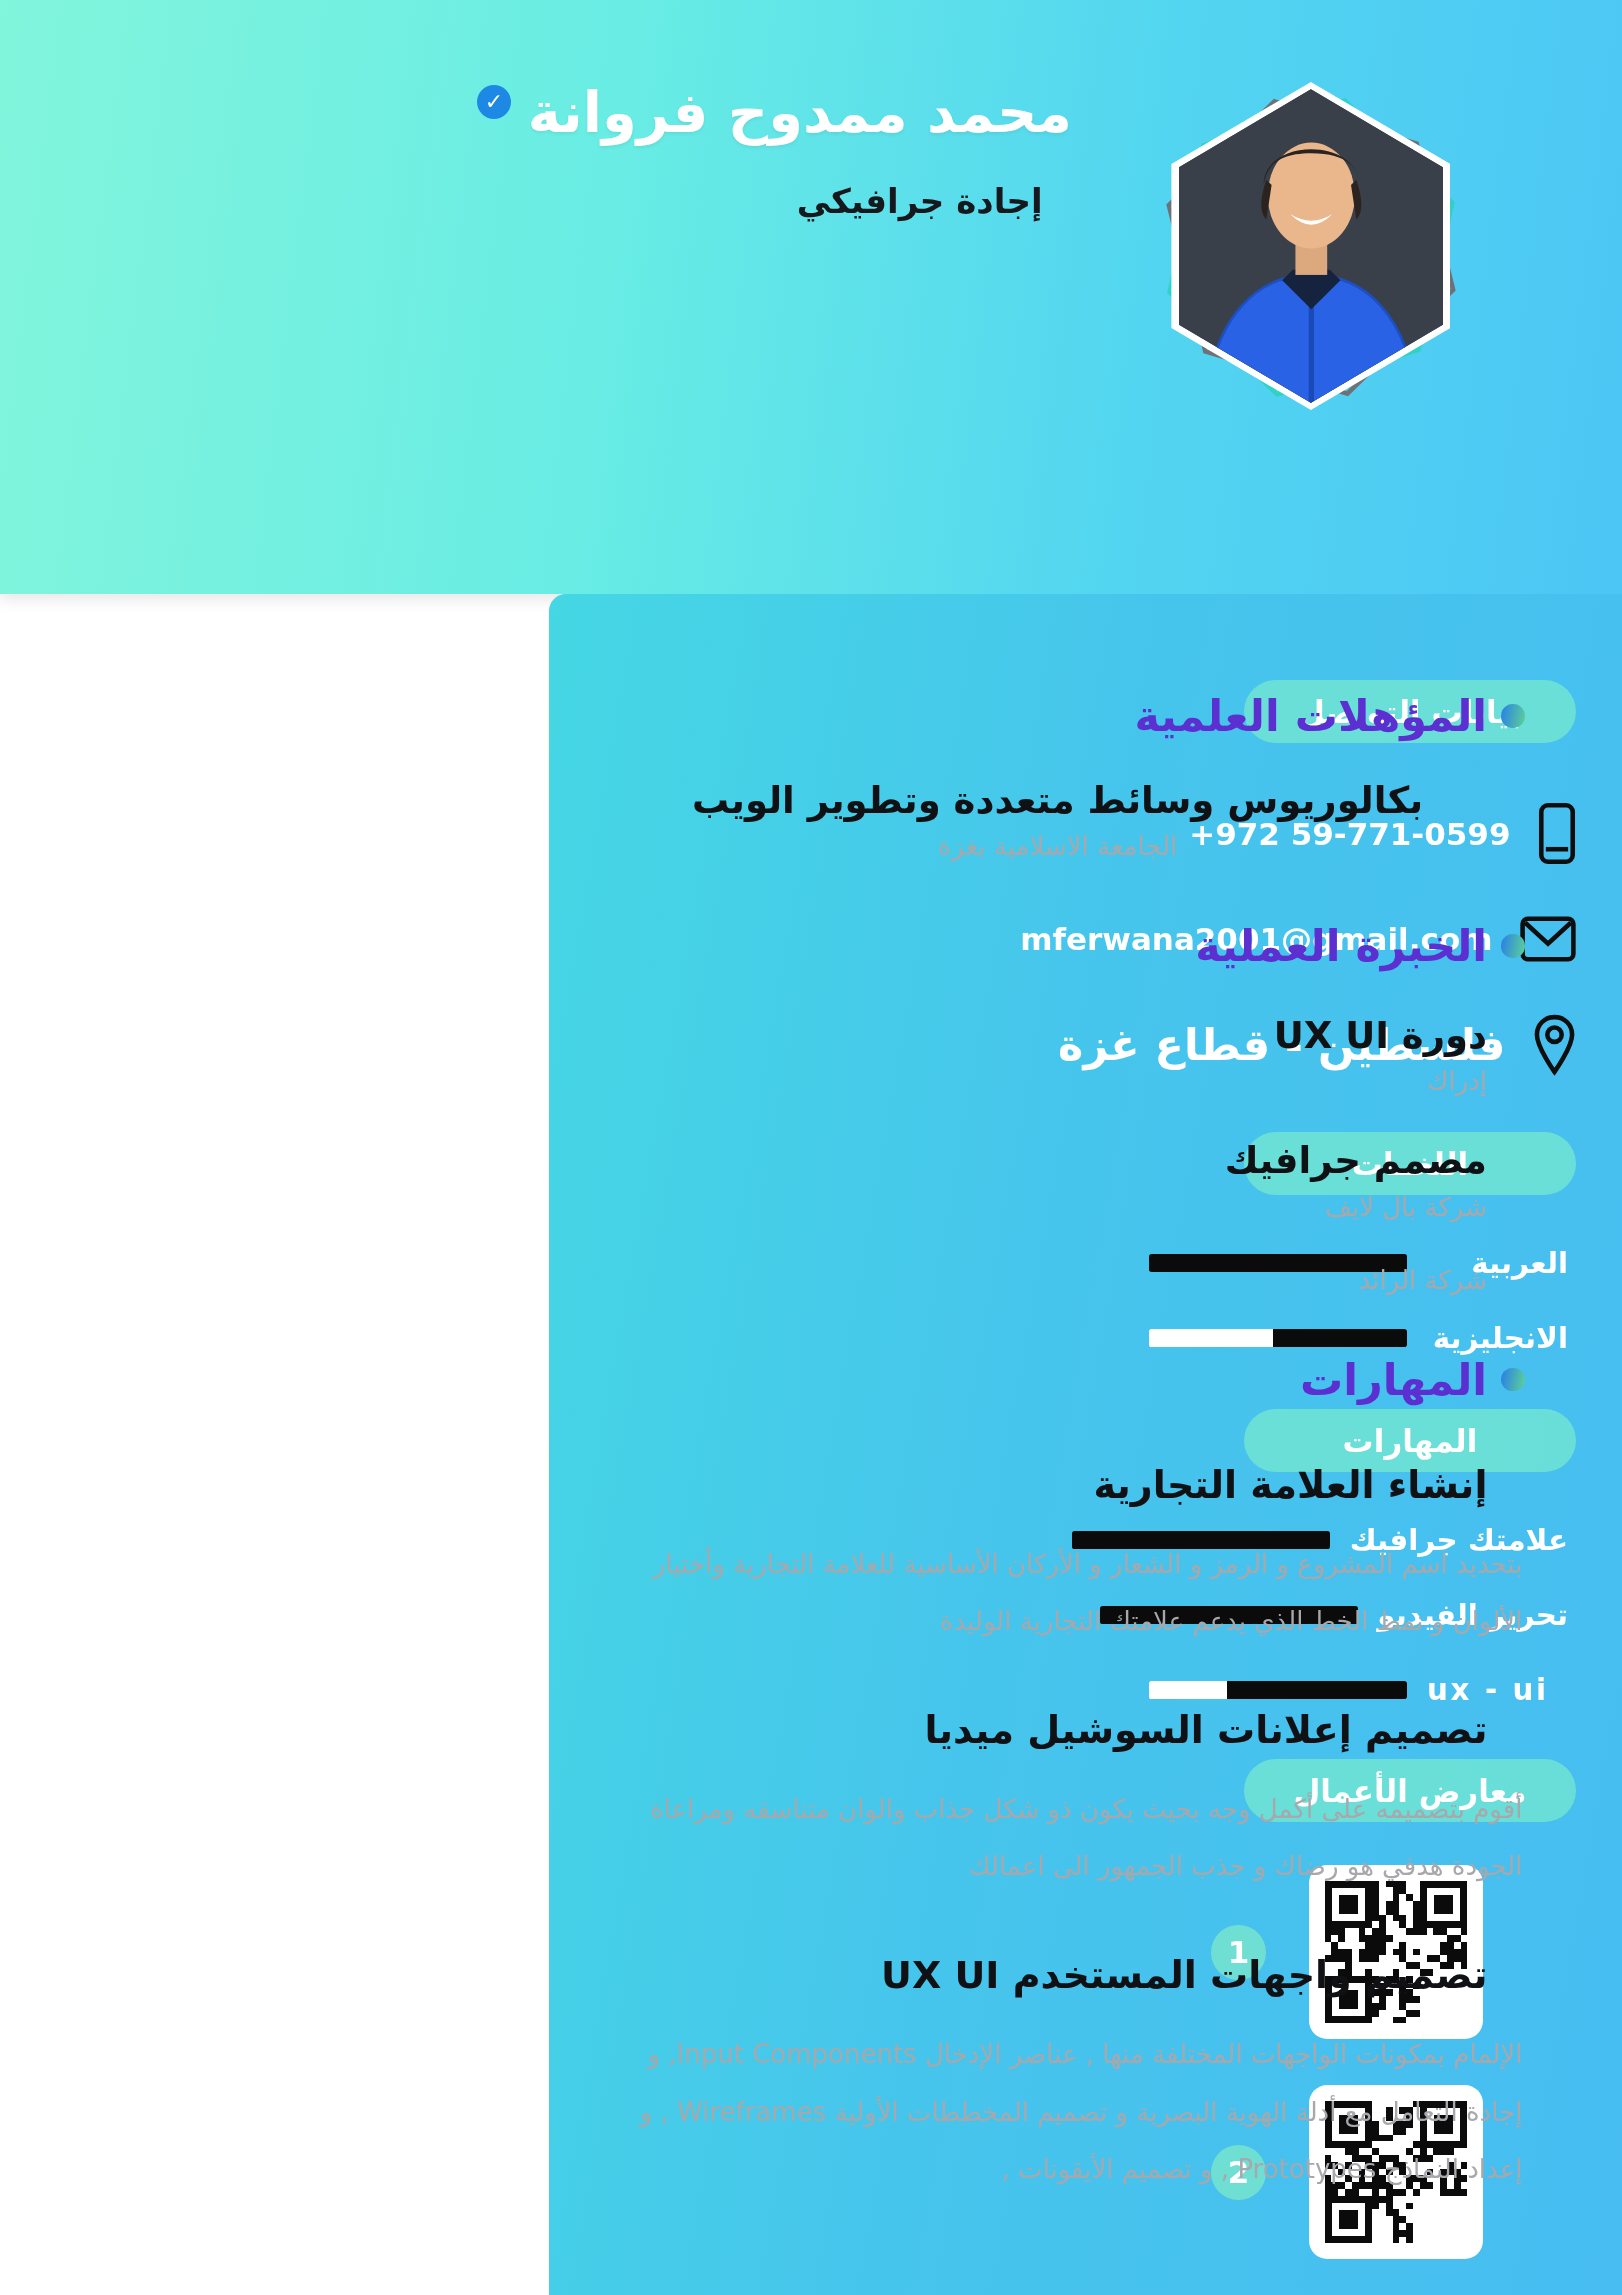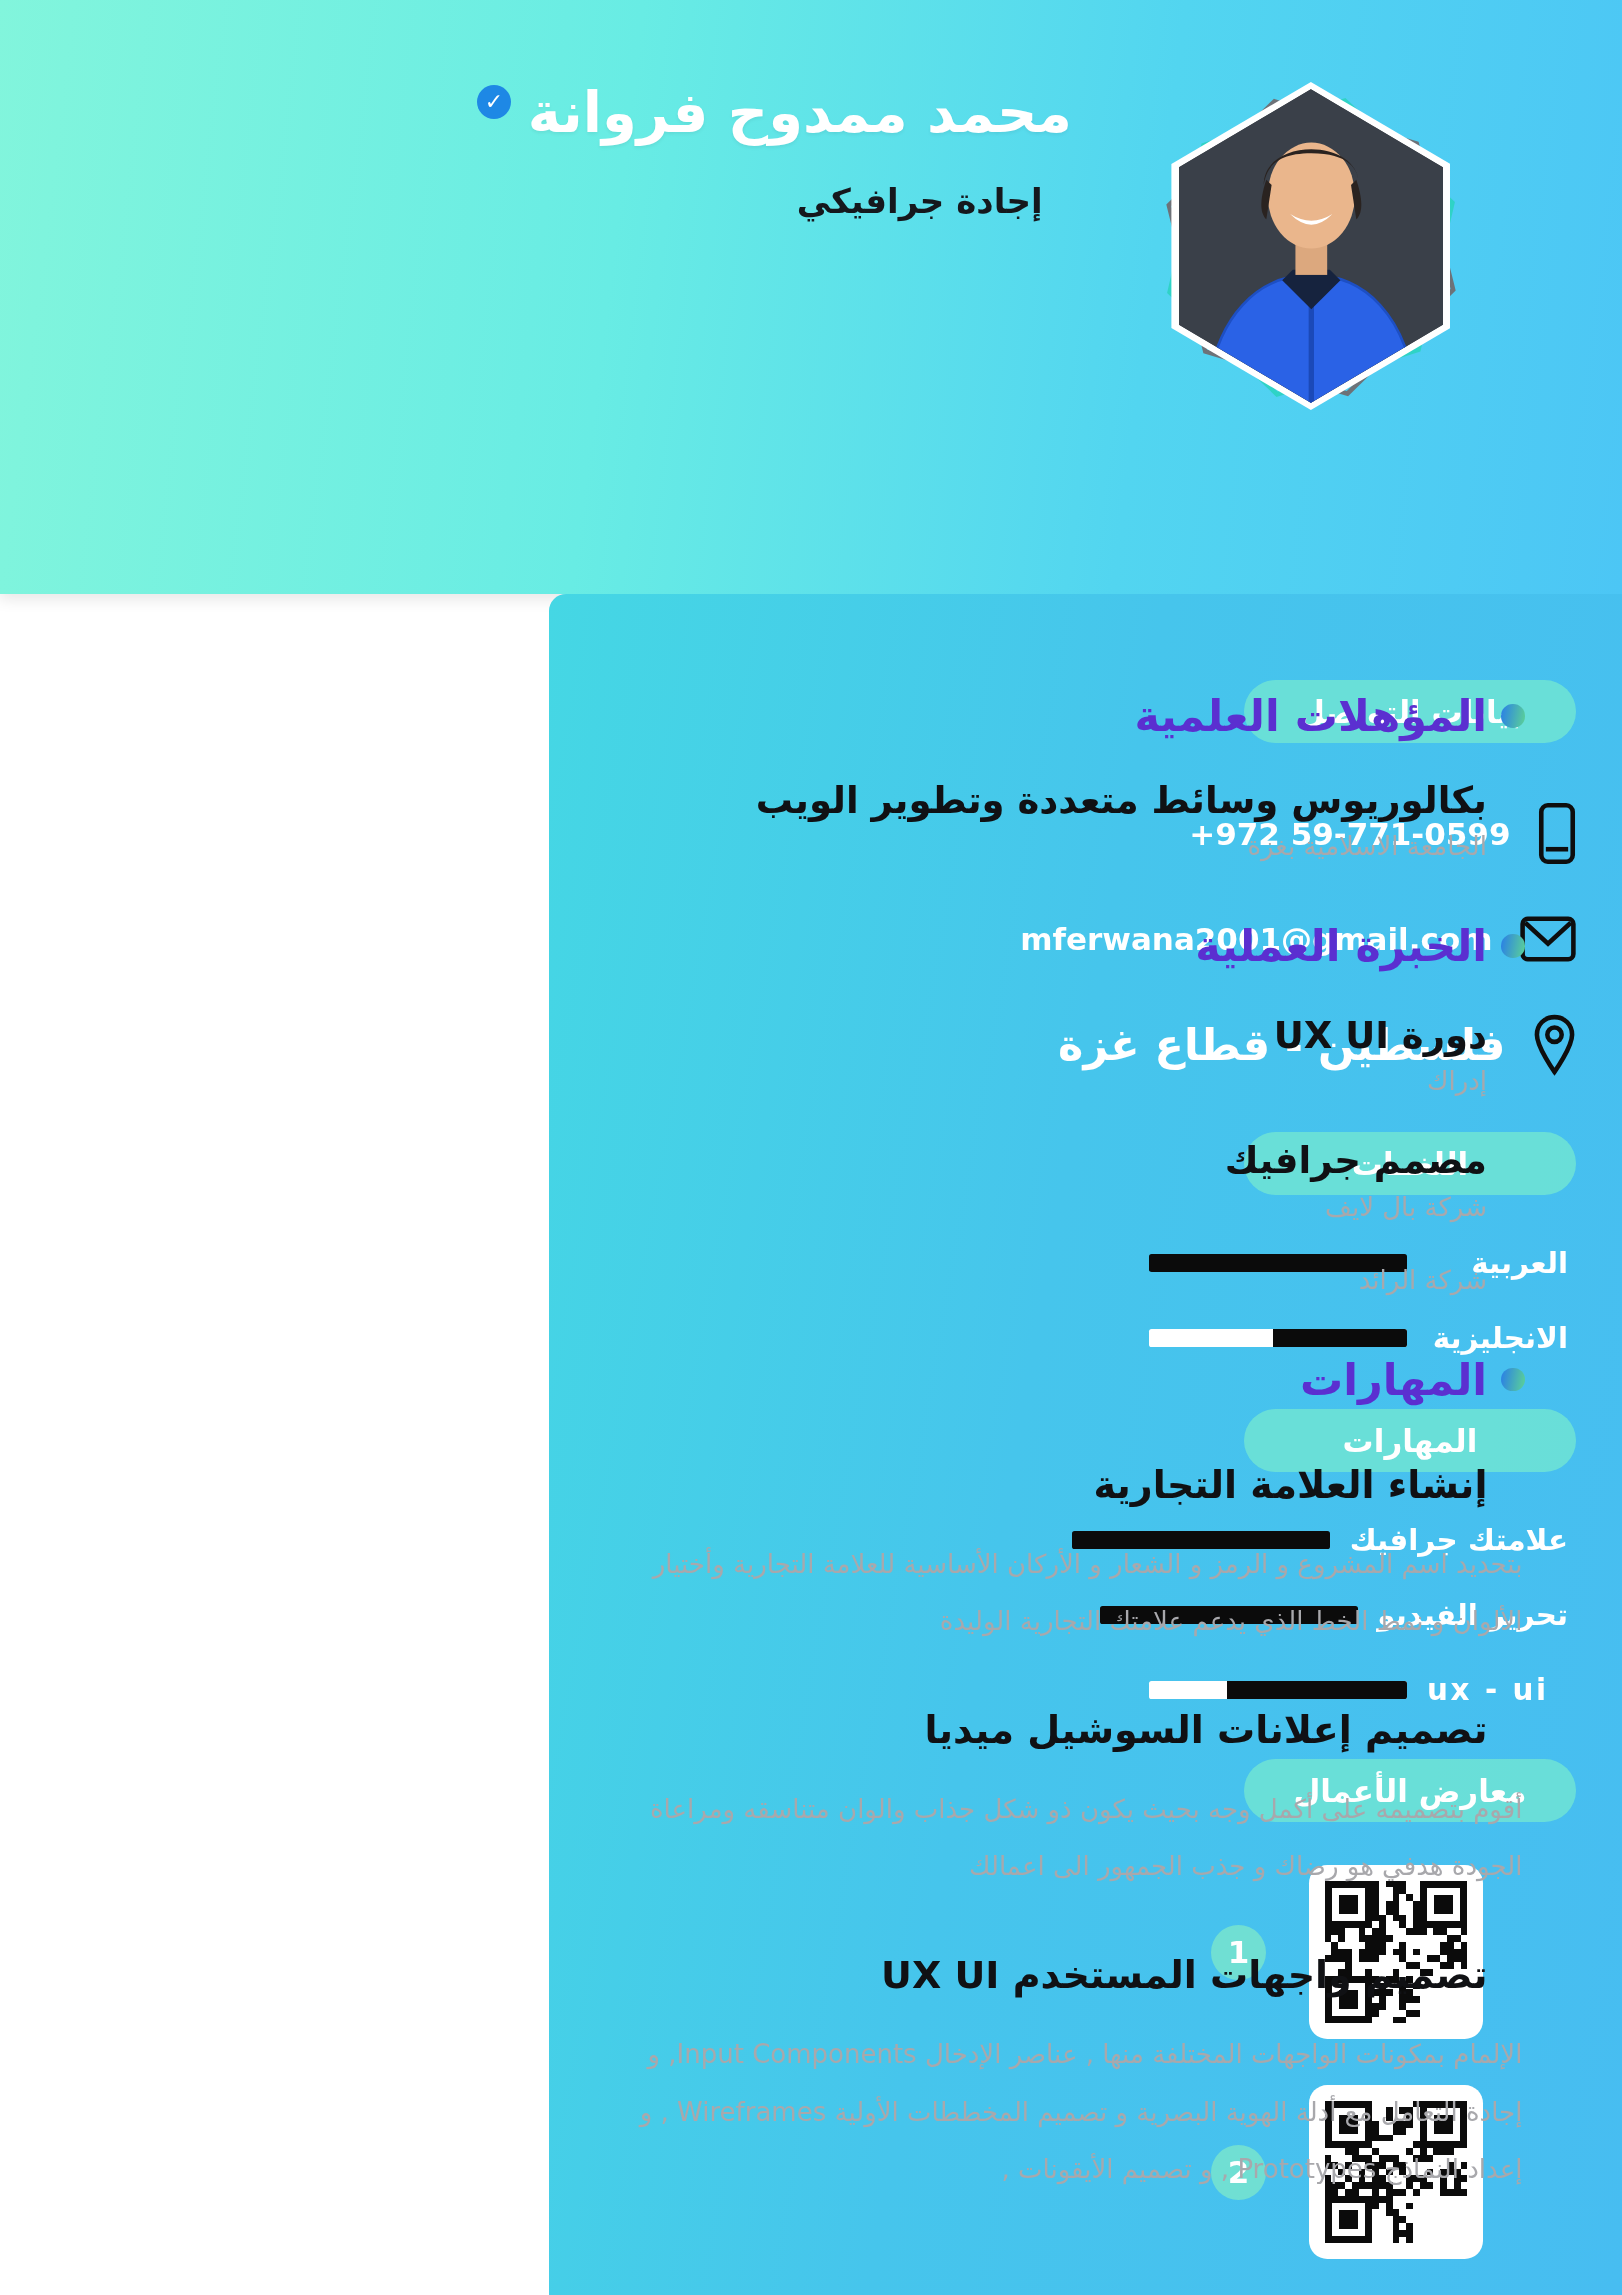--- a/index.html
+++ b/index.html
@@ -81,21 +81,21 @@
   .qr-grid .f::after{content:"";position:absolute;inset:31%;background:#0b0b0b;}
   .f.f1{top:0;left:0}.f.f2{top:0;right:0}.f.f3{bottom:0;left:0}
   
   .main{position:absolute;top:594px;right:0;width:1073px;padding:97px 97px 0 79px;box-sizing:border-box;}
   .sec-head{display:flex;align-items:center;gap:14.4px;}
   .sec-bullet{
     width:23.6px;height:23.6px;border-radius:50%;flex:0 0 auto;
     background:linear-gradient(100deg,#2e86e0 10%,#57ca9e 90%);
   }
   .sec-title{font-size:43px;font-weight:800;color:#5b2fd0;letter-spacing:-0.7px;}
-  .edu-item{margin-top:38px;padding-right:38px;}
+  .edu-item{margin-top:38px;padding-right:38px;text-align:center;}
   .item-title{font-size:37px;font-weight:800;color:#101114;}
   .item-org{margin-top:9.2px;font-size:26px;color:#a8a8ac;}
   .sec-gap{margin-top:60px;}
   .exp-item{margin-top:43px;padding-right:38px;}
   .skill-block{margin-top:58px;padding-right:2.6px;}
   .skill-head{font-size:38px;font-weight:800;color:#101114;padding-right:35px;}
   .skill-body{
     margin-top:29px;font-size:26px;color:#a8a8ac;line-height:2.2;
     text-align:right;max-width:916px;
   }

